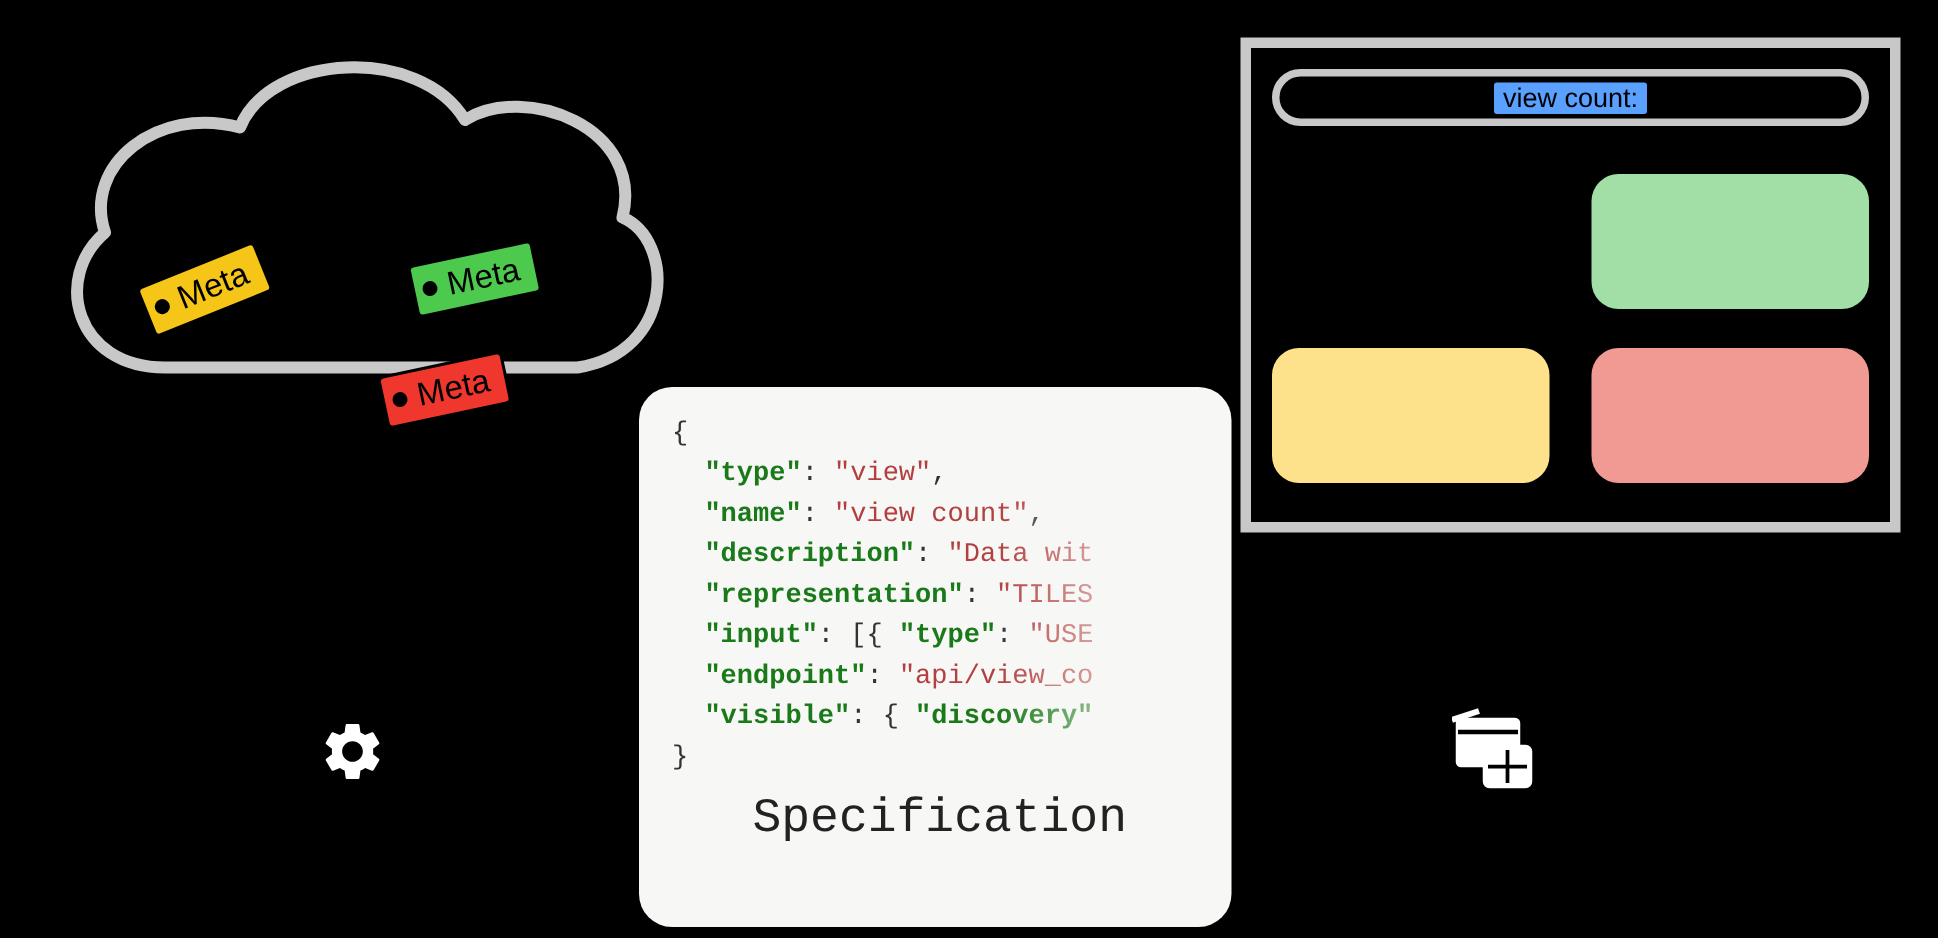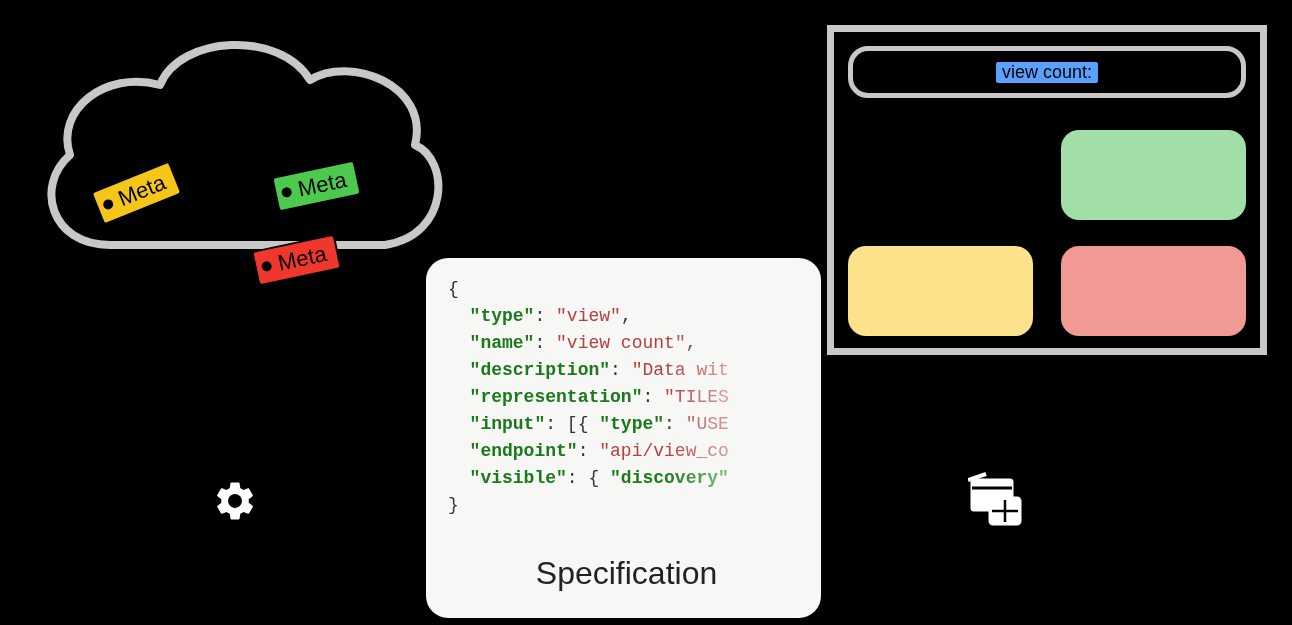--- a/index.html
+++ b/index.html
@@ -100,36 +100,37 @@
       background: linear-gradient(to right, rgba(247,247,246,0), rgba(247,247,246,1) 90%);
       pointer-events: none;
     }
     .k { color: #1a7a1a; font-weight: bold; }
     .s { color: #b34040; }
     .p { color: #333; }
     .spec-title {
       text-align: center;
       font-size: 32px;
       color: #222;
-      margin-top: 36px;
+      margin-top: 8px;
+      font-family: Liberation Mono, monospace;
     }
     
     
     .browser {
       position: absolute;
       right: 25px;
       top: 25px;
       width: 440px;
       height: 330px;
       border: 7px solid #c8c8c8;
       background: #000;
     }
     .browser-bar {
       margin: 14px 14px 0 14px;
-      height: 52px;
+      height: 38px;
       border: 5px solid #c8c8c8;
       border-radius: 20px;
       background: #000;
       display: flex;
       align-items: center;
       justify-content: center;
     }
     .browser-bar span {
       background: #5aa0ff;
       color: #000;

